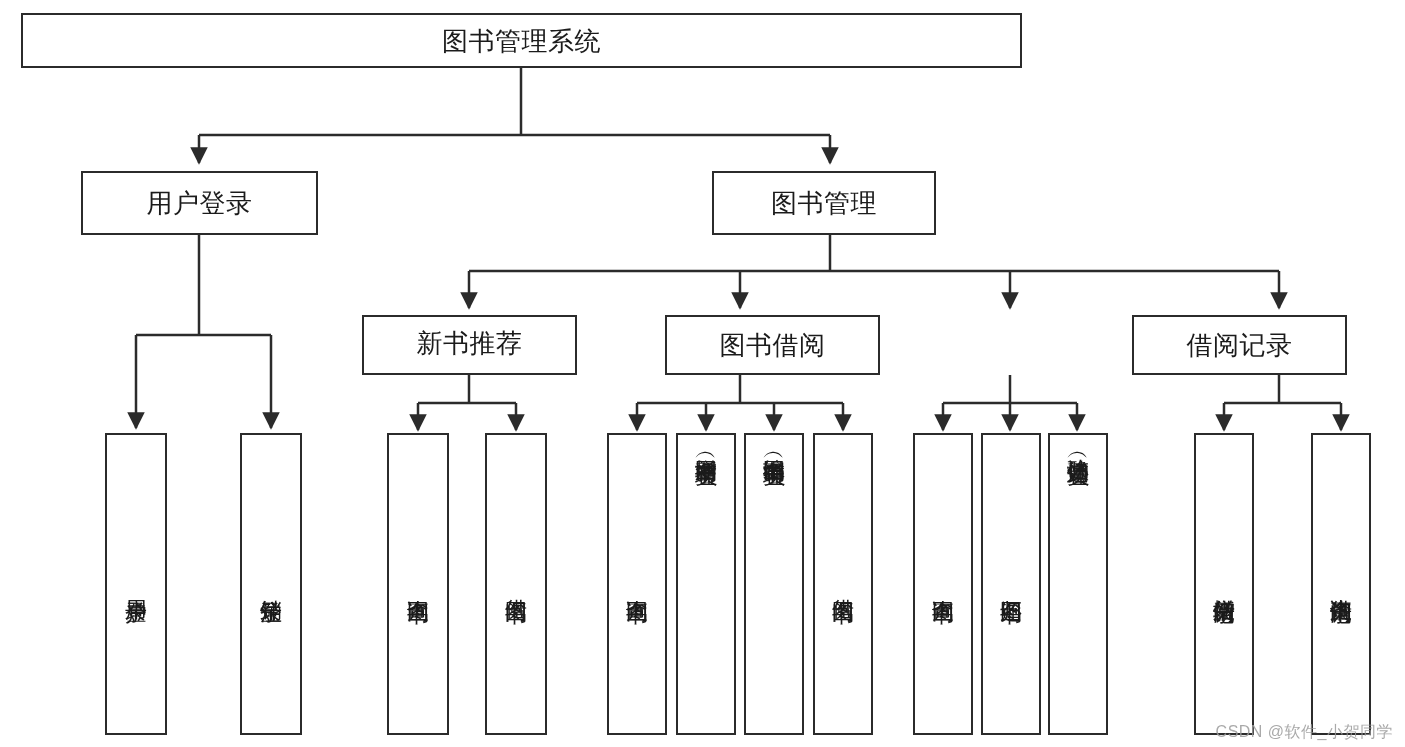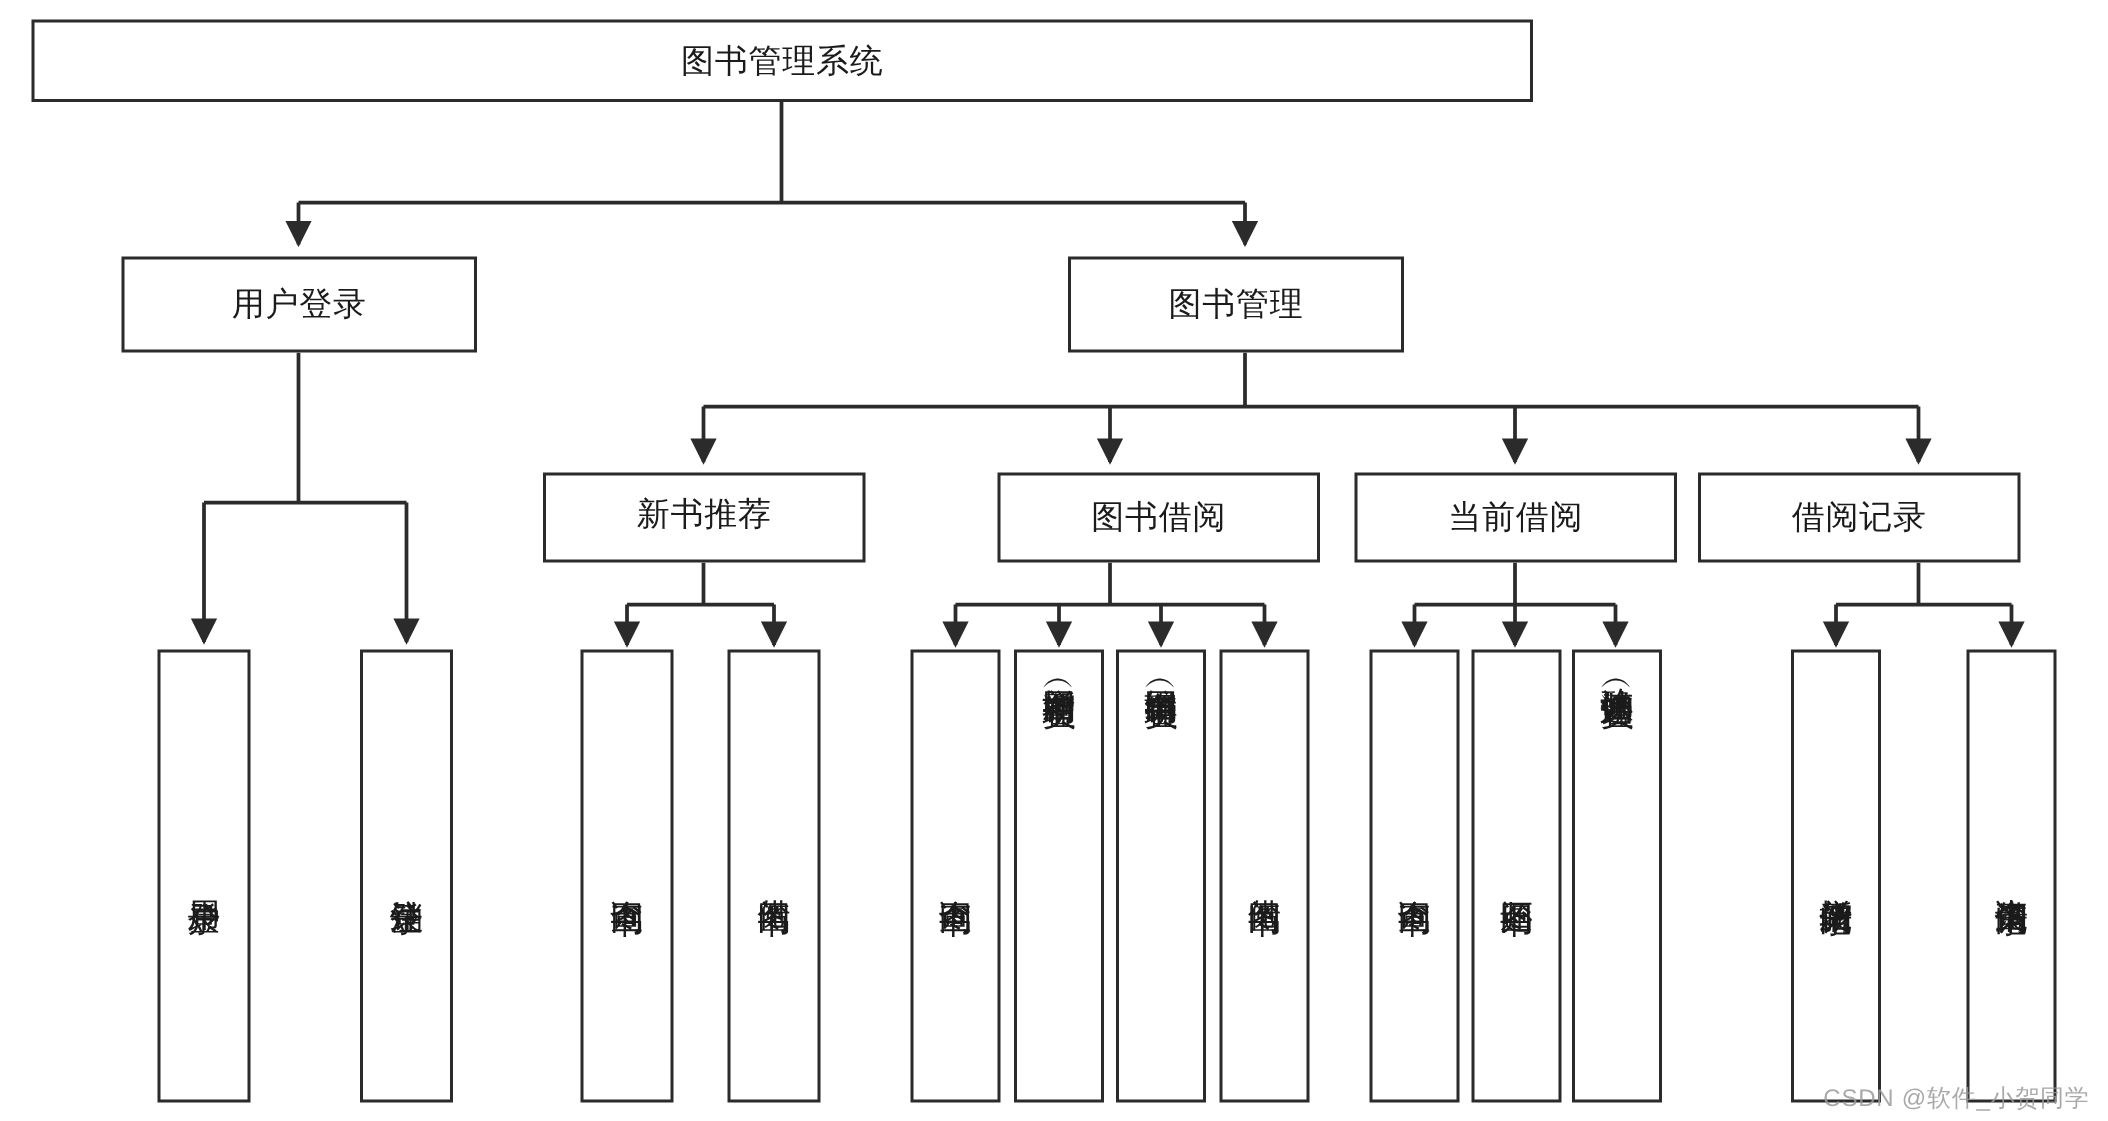--- a/index.html
+++ b/index.html
@@ -28,21 +28,21 @@
     position: absolute;
     box-sizing: border-box;
     background: #ffffff;
     border: 2px solid #2b2b2b;
     display: flex;
     align-items: center;
     justify-content: center;
     color: #1b1b1b;
   }
   .node-h {
-    font-size: 22px;
+    font-size: 26px;
     letter-spacing: 0.5px;
     line-height: 1;
   }
   .node-v {
     writing-mode: vertical-rl;
     text-orientation: upright;
     font-size: 22px;
     line-height: 1.18;
     letter-spacing: 1px;
     align-items: center;
@@ -137,23 +137,20 @@
   </div>
 
   <div class="node node-h" style="left:362px; top:315px; width:215px; height:60px;font-family:Liberation Mono, monospace;">
     <span class="label-h">新书推荐</span>
   </div>
 
   <div class="node node-h" style="left:633px; top:315px; width:215px; height:60px;margin-left:32px;">
     <span class="label-h">图书借阅</span>
   </div>
 
-  <div class="node node-h" style="left:903px; top:315px; width:215px; height:60px;">
-    <span class="label-h">当前借阅</span>
-  </div>
 
   <div class="node node-h" style="left:1132px; top:315px; width:215px; height:60px;">
     <span class="label-h">借阅记录</span>
   </div>
 
   <div class="node node-v" style="left:105px; top:433px; width:62px; height:302px;">
     <span class="label-v">用户登录</span>
   </div>
 
   <div class="node node-v" style="left:240px; top:433px; width:62px; height:302px;">

